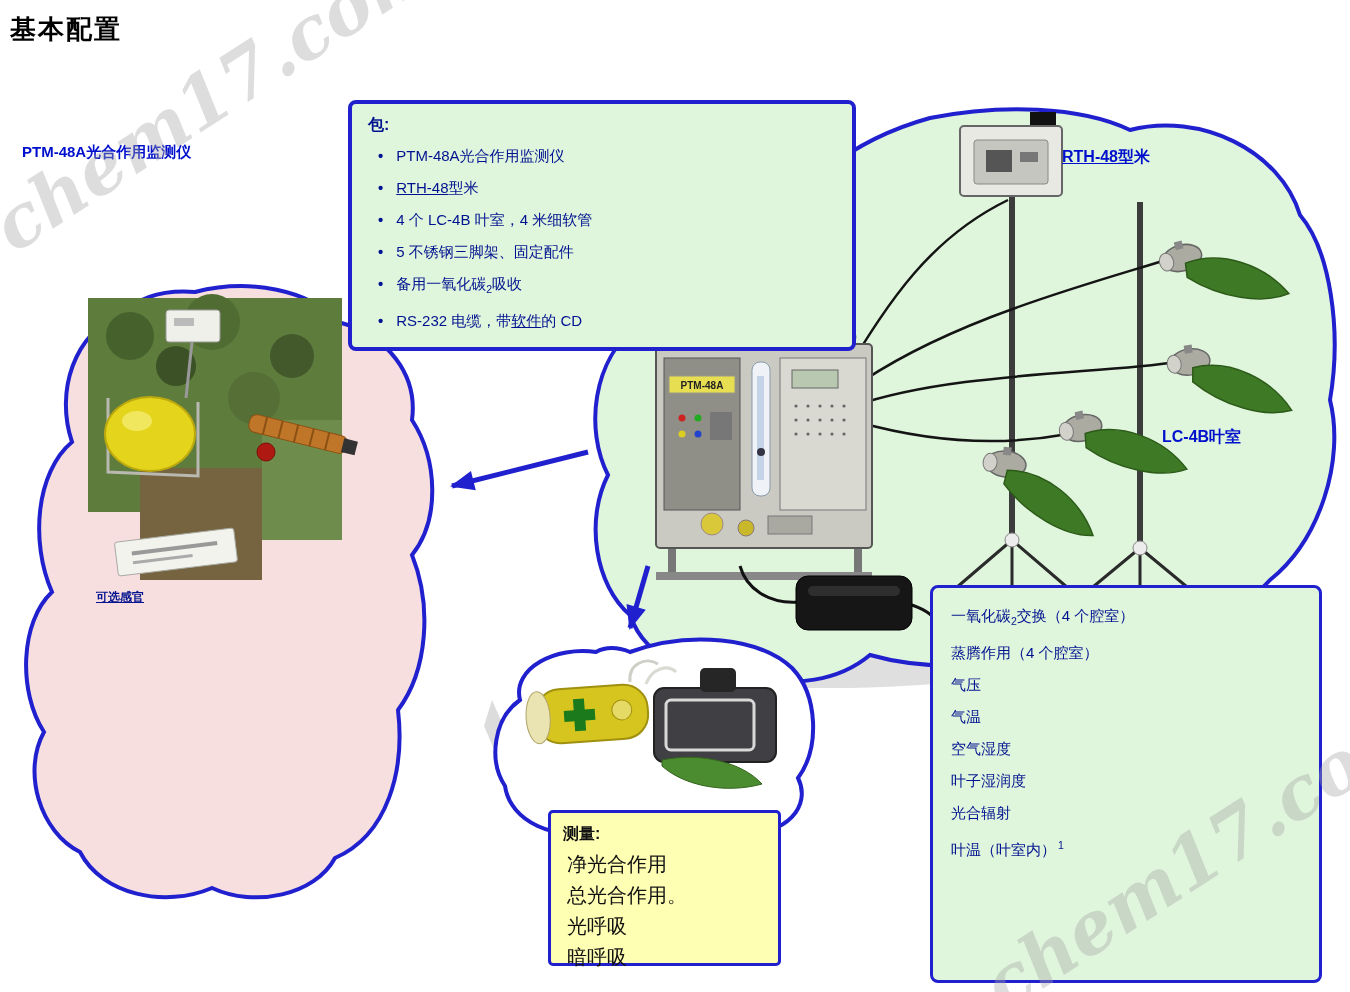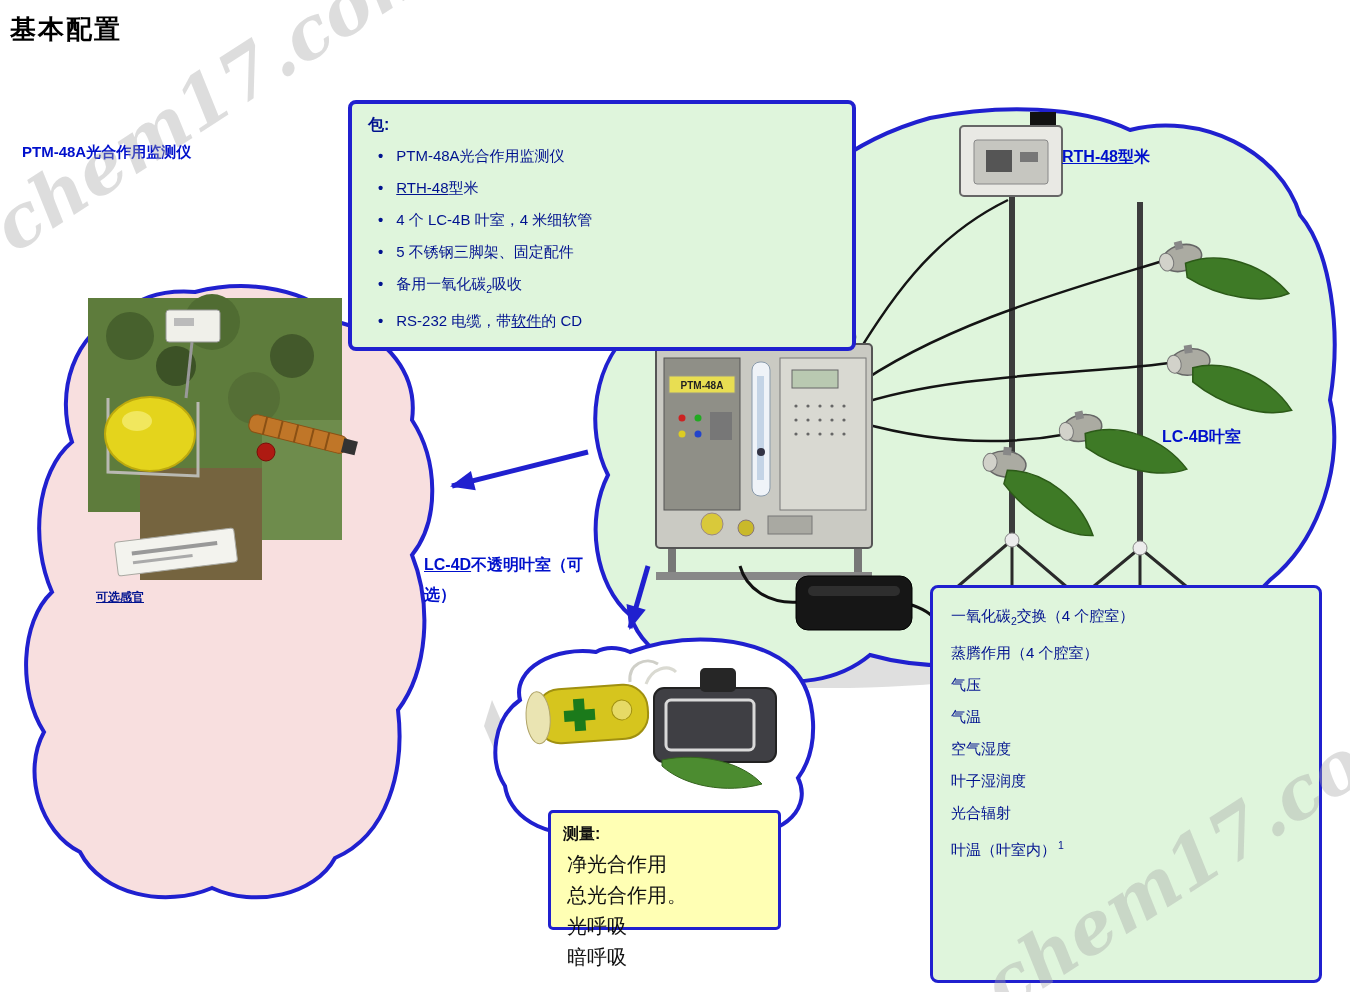--- a/index.html
+++ b/index.html
@@ -26,21 +26,21 @@
   .box-heading.dark{color:#111111;}
   .box-heading.underlined{text-decoration:underline;}
   ul{list-style:none;margin:2px 0 0 0;padding:0 0 0 4px;}
   li{white-space:nowrap;}
   .bulleted li::before{content:"•";margin:0 13px 0 6px;font-weight:bold;}
   #includes-box{left:348px;top:100px;width:508px;padding:8px 16px 10px 16px;}
   #includes-box li{line-height:32px;font-size:15px;color:#00128f;}
   #basic-box{left:930px;top:585px;width:392px;height:398px;padding:10px 14px;border-width:3px;}
   #basic-box li{line-height:32px;font-size:15px;color:#00128f;}
   #basic-box .box-heading{font-size:15.5px;margin-bottom:4px;}
-  #measure-box{left:548px;top:810px;width:233px;height:120px;padding:8px 12px;}
+  #measure-box{left:548px;top:810px;width:233px;height:156px;padding:8px 12px;}
   #measure-box li{line-height:31px;font-size:20px;color:#111111;}
   #sensors-block{position:absolute;left:96px;top:584px;}
   #sensors-block .box-heading{font-size:12px;}
   #sensors-block li{line-height:31px;font-size:15px;color:#161616;}
   #sensors-block .bulleted li::before{margin:0 12px 0 2px;}
   #lc4d-label{left:424px;top:550px;}
   sub,sup{font-size:10.5px;}
   sup{margin-left:2px;}
   .watermark{
     position:absolute;z-index:6;pointer-events:none;white-space:nowrap;
@@ -206,24 +206,20 @@
   <div class="txt-layer">
 
     <div class="page-title">基本配置</div>
 
     <div class="blue-label" style="left:22px;top:137px;font-size:15px;">PTM-48A光合作用监测仪</div>
 
     <div class="blue-label" style="left:1062px;top:142px;"><span class="ul">RTH-48</span><span>型米</span></div>
 
     <div class="blue-label" style="left:1162px;top:422px;">LC-4B叶室</div>
 
-    <div class="blue-label" id="lc4d-label">
-      <div><span class="ul">LC-4D</span><span>不透明叶室（可</span></div>
-      <div>选）</div>
-    </div>
 
     <div class="box green-bg" id="includes-box">
       <div class="box-heading">包:</div>
       <ul class="bulleted">
           <li><span>PTM-48A光合作用监测仪</span></li>
           <li><span class="ul">RTH-48</span><span>型米</span></li>
           <li><span>4 个 LC-4B 叶室，4 米细软管</span></li>
           <li><span>5 不锈钢三脚架、固定配件</span></li>
           <li><span>备用一氧化碳</span><sub>2</sub><span>吸收</span></li>
           <li><span>RS-232 电缆，带</span><span class="ul">软件</span><span>的 CD</span></li>

